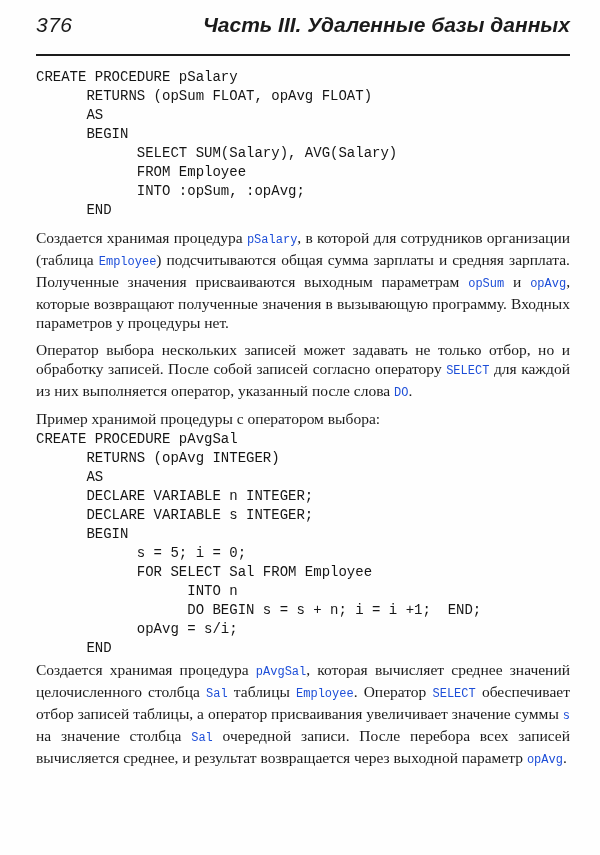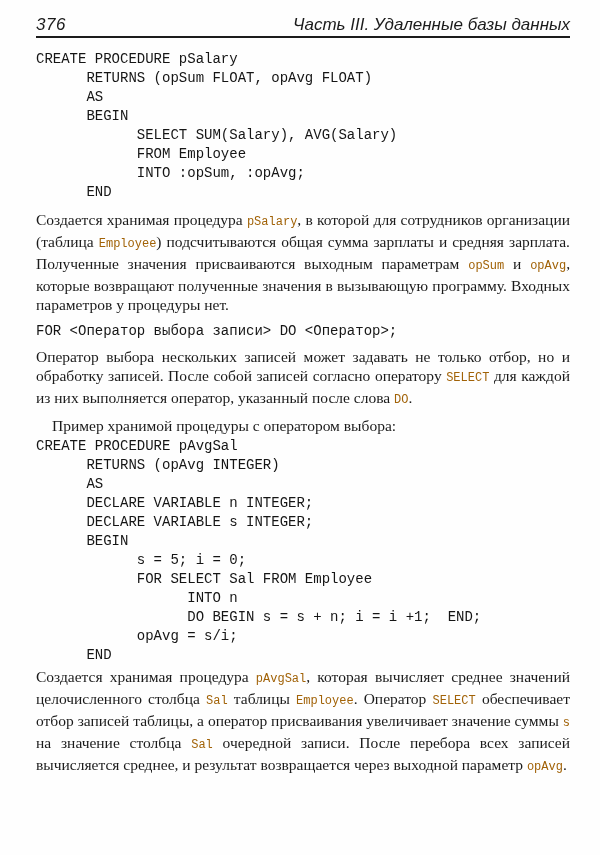--- a/index.html
+++ b/index.html
@@ -15,32 +15,32 @@
     background: #fefefe;
     color: #1b1b1b;
     padding: 16px 30px 0 36px;
     overflow: hidden;
   }
   .header {
     display: flex;
     justify-content: space-between;
     align-items: flex-end;
     border-bottom: 2px solid #1c1c1c;
-    padding-bottom: 2px;
+    padding-bottom: 20px;
     font-family: "Liberation Sans", sans-serif;
     font-style: italic;
-    font-size: 17px;
+    font-size: 21px;
     line-height: 18px;
   }
   .pagenum {
     font-weight: normal;
     letter-spacing: 0.5px;
   }
   .chapter {
-    font-weight: normal;
+    font-weight: bold;
   }
   pre.code {
     font-family: "Liberation Mono", "DejaVu Sans Mono", monospace;
     font-size: 14px;
     line-height: 19px;
     margin: 12px 0 8px 0;
     color: #151515;
     white-space: pre;
   }
   pre.code.single {
@@ -54,26 +54,25 @@
     font-size: 15.5px;
     line-height: 19px;
     text-align: justify;
     margin: 0 0 8px 0;
   }
   p.body.tight {
     margin-bottom: 6px;
   }
   p.body.nomargin {
     margin-bottom: 0;
-    margin-left: 16px;
   }
   .inline-code {
     font-family: "Liberation Mono", "DejaVu Sans Mono", monospace;
     font-size: 12px;
-    color: #a16207;
+    color: #1d4ed8;
   }
 </style>
 </head>
 <body>
 
 <div class="page">
 
   <div class="header">
     <span class="pagenum">376</span>
     <span class="chapter">Часть III. Удаленные базы данных</span>
@@ -84,21 +83,20 @@
       AS
       BEGIN
             SELECT SUM(Salary), AVG(Salary)
             FROM Employee
             INTO :opSum, :opAvg;
       END</pre>
 
   <p class="body"><span>Создается хранимая процедура </span><span class="inline-code">pSalary</span><span>, в которой для сотрудников организации (таблица </span><span class="inline-code">Employee</span><span>) подсчитываются общая сумма зарплаты и средняя зарплата. Полученные значения присваиваются выходным параметрам </span><span class="inline-code">opSum</span><span> и </span><span class="inline-code">opAvg</span><span>, которые возвращают полученные значения в вызывающую программу. Входных параметров у процедуры нет.</span></p>
 
 
-  <pre class="code single">FOR &lt;Оператор выбора записи&gt; DO &lt;Оператор&gt;;</pre>
 
   <p class="body tight"><span>Оператор выбора нескольких записей может задавать не только отбор, но и обработку записей. После собой записей согласно оператору </span><span class="inline-code">SELECT</span><span> для каждой из них выполняется оператор, указанный после слова </span><span class="inline-code">DO</span><span>.</span></p>
 
   <p class="body nomargin"><span>Пример хранимой процедуры с оператором выбора:</span></p>
 
   <pre class="code block2">CREATE PROCEDURE pAvgSal
       RETURNS (opAvg INTEGER)
       AS
       DECLARE VARIABLE n INTEGER;
       DECLARE VARIABLE s INTEGER;

